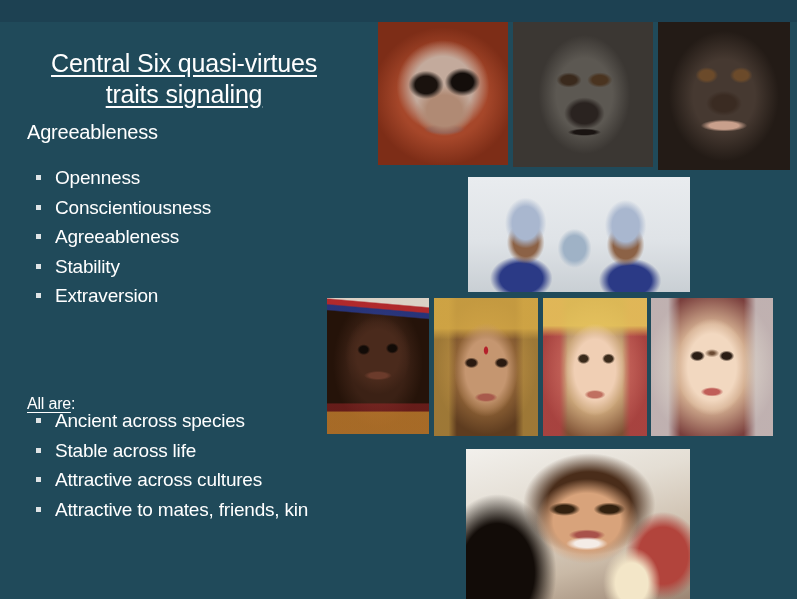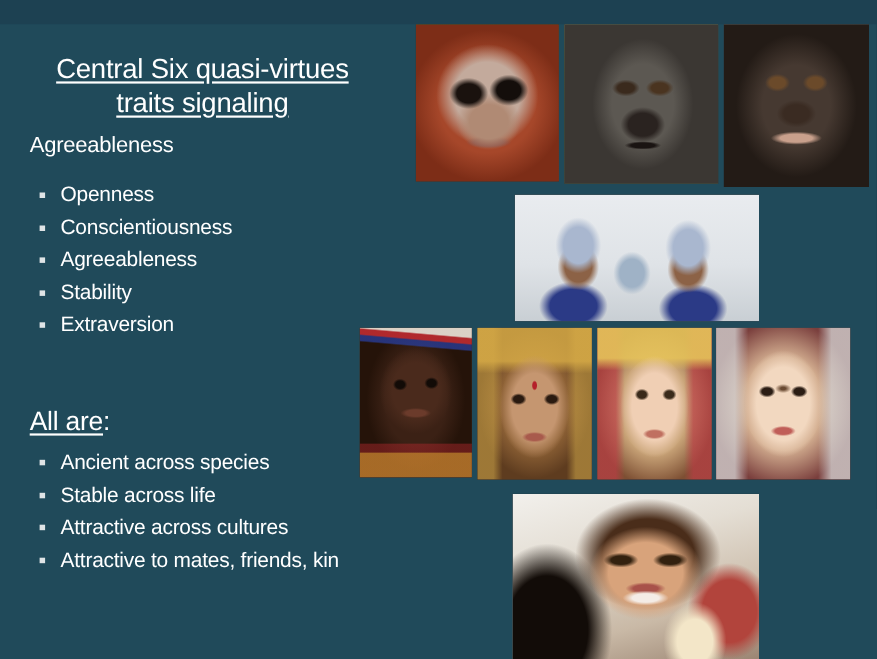--- a/index.html
+++ b/index.html
@@ -81,23 +81,23 @@
     left: 36px;
     top: 12px;
     width: 5px;
     height: 5px;
     background: #dfe4e6;
   }
 
   .section-heading {
     position: absolute;
     left: 27px;
-    top: 348px;
+    top: 368px;
     color: #ffffff;
-    font-size: 24px;
+    font-size: 16px;
     line-height: 27px;
     letter-spacing: -0.2px;
     white-space: nowrap;
   }
   .section-heading .u { text-decoration: underline; text-underline-offset: 3px; }
 
   
   .photo {
     position: absolute;
     overflow: hidden;

